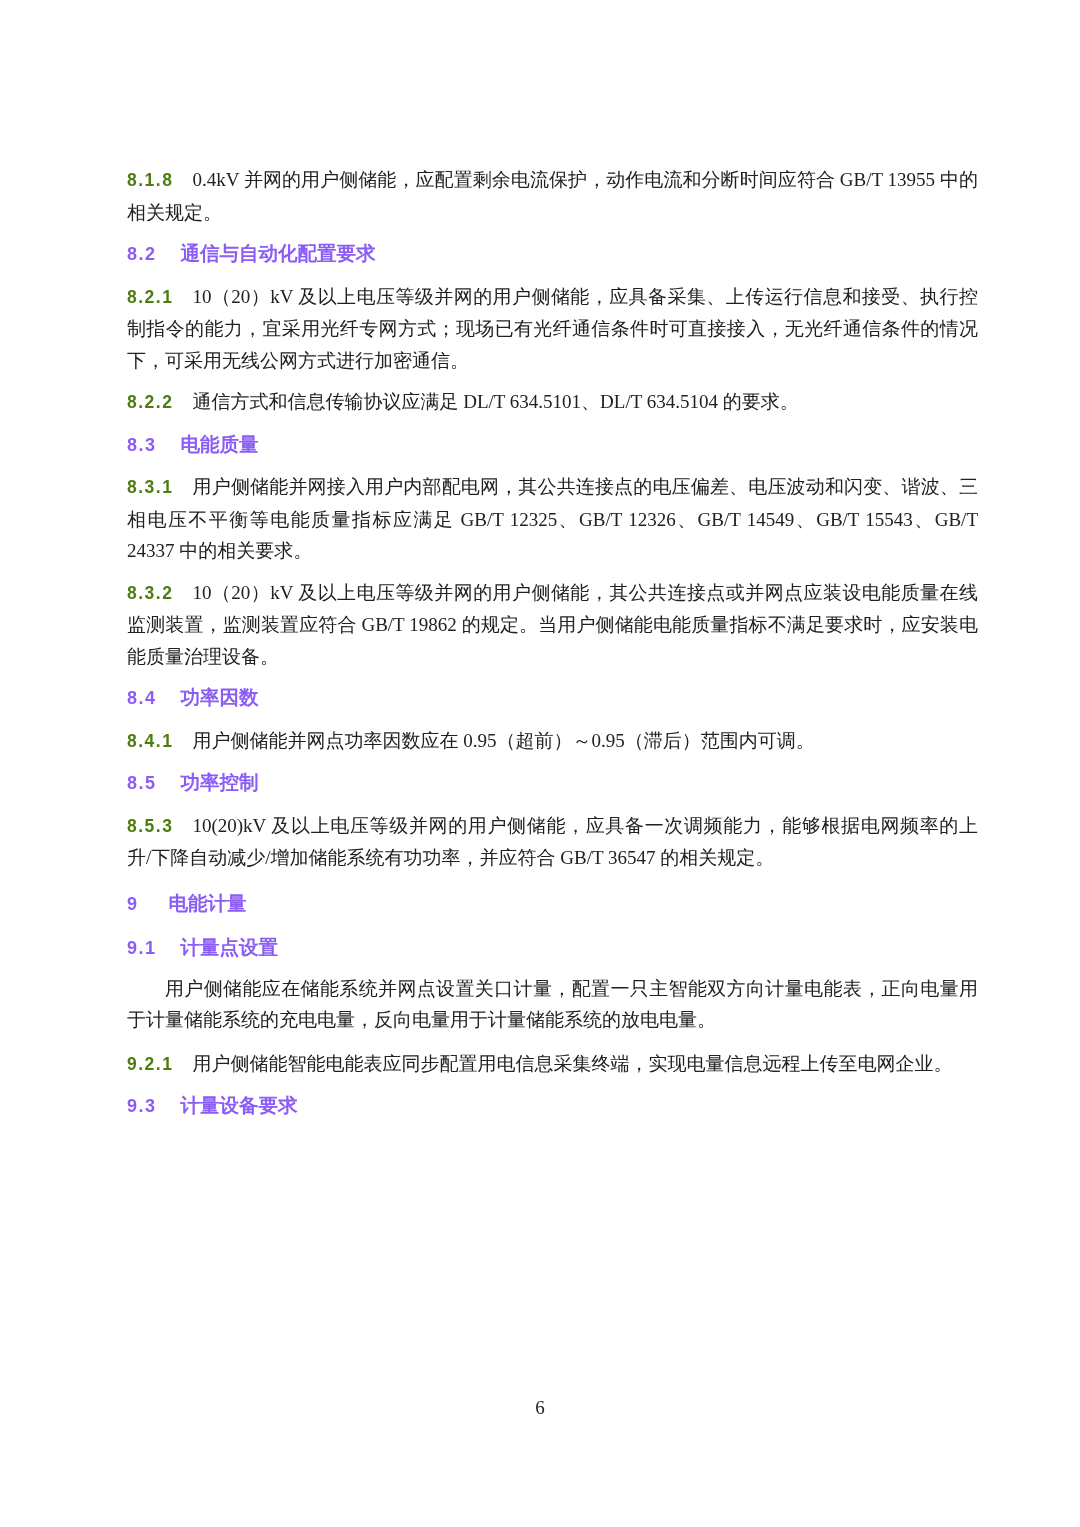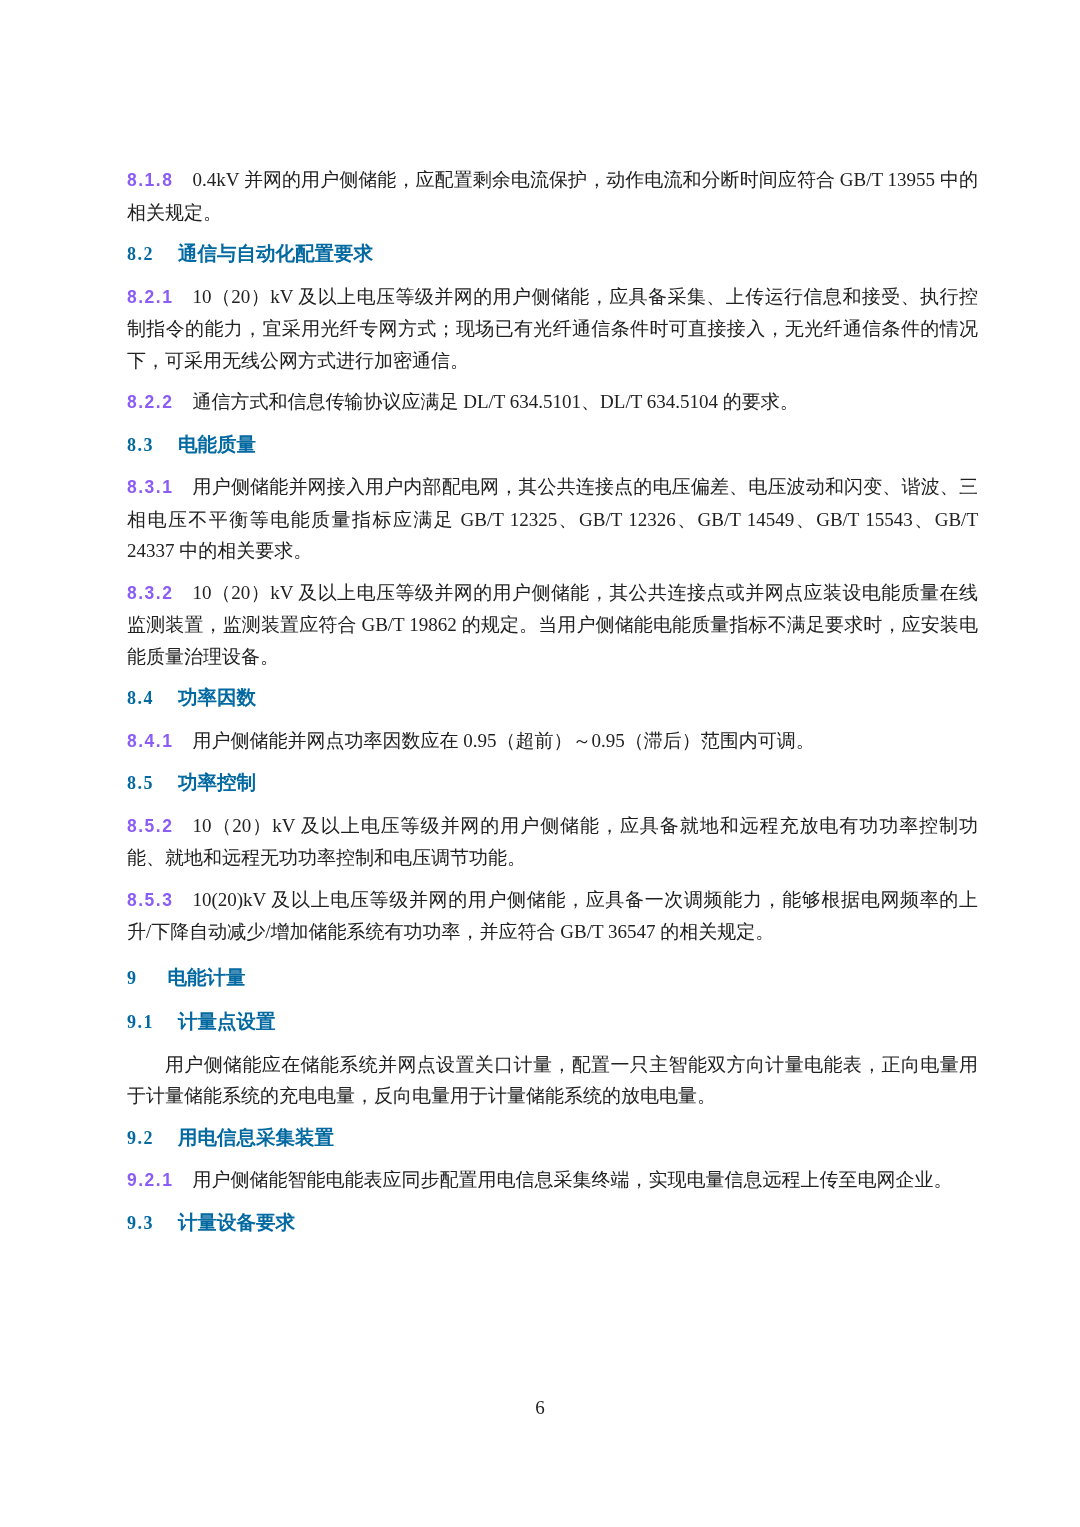--- a/index.html
+++ b/index.html
@@ -29,48 +29,49 @@
     font-size: 19px;
     line-height: 31.5px;
     text-align: justify;
   }
   .clause .num {
     font-family: "Liberation Sans", "DejaVu Sans", sans-serif;
     font-weight: 700;
     font-size: 17.5px;
     letter-spacing: 1.5px;
     margin-right: 19px;
-    color: #8b5cf6;
+    color: #4d7c0f;
     white-space: nowrap;
   }
   h2.blk, h3.blk {
-    font-family: Liberation Serif, serif;
+    font-family: Liberation Sans, sans-serif;
     font-size: 19.5px;
     line-height: 31.5px;
     font-weight: 700;
-    color: #0369a1;
+    color: #8b5cf6;
     text-align: left;
   }
   h3.h2 .num {
     font-weight: 700;
     font-size: 18px;
     letter-spacing: 1.5px;
     margin-right: 24px;
   }
   h2.h1 {
     margin: 14px 0 12px 0;
   }
   h2.h1 .num {
     font-weight: 700;
     font-size: 18px;
     letter-spacing: 1.5px;
     margin-right: 30px;
   }
   p.para {
     text-indent: 2em;
+    font-family: Liberation Mono, monospace;
   }
   .footer {
     position: absolute;
     left: 0;
     right: 0;
     top: 1396px;
     text-align: center;
     font-size: 19px;
     line-height: 24px;
     color: #222222;
@@ -96,31 +97,29 @@
   <p class="blk clause"><span class="num">8.3.2</span><span class="txt">10（20）kV 及以上电压等级并网的用户侧储能，其公共连接点或并网点应装设电能质量在线监测装置，监测装置应符合 GB/T 19862 的规定。当用户侧储能电能质量指标不满足要求时，应安装电能质量治理设备。</span></p>
 
   <h3 class="blk h2"><span class="num">8.4</span><span class="txt">功率因数</span></h3>
 
   <p class="blk clause"><span class="num">8.4.1</span><span class="txt">用户侧储能并网点功率因数应在 0.95（超前）～0.95（滞后）范围内可调。</span></p>
 
 
   <h3 class="blk h2"><span class="num">8.5</span><span class="txt">功率控制</span></h3>
 
 
-  <p class="blk clause"><span class="num">8.5.2</span><span class="txt">10（20）kV 及以上电压等级并网的用户侧储能，应具备就地和远程充放电有功功率控制功能、就地和远程无功功率控制和电压调节功能。</span></p>
 
   <p class="blk clause"><span class="num">8.5.3</span><span class="txt">10(20)kV 及以上电压等级并网的用户侧储能，应具备一次调频能力，能够根据电网频率的上升/下降自动减少/增加储能系统有功功率，并应符合 GB/T 36547 的相关规定。</span></p>
 
   <h2 class="blk h1"><span class="num">9</span><span class="txt">电能计量</span></h2>
 
   <h3 class="blk h2"><span class="num">9.1</span><span class="txt">计量点设置</span></h3>
 
   <p class="blk para"><span class="txt">用户侧储能应在储能系统并网点设置关口计量，配置一只主智能双方向计量电能表，正向电量用于计量储能系统的充电电量，反向电量用于计量储能系统的放电电量。</span></p>
 
-  <h3 class="blk h2"><span class="num">9.2</span><span class="txt">用电信息采集装置</span></h3>
 
   <p class="blk clause"><span class="num">9.2.1</span><span class="txt">用户侧储能智能电能表应同步配置用电信息采集终端，实现电量信息远程上传至电网企业。</span></p>
 
 
   <h3 class="blk h2"><span class="num">9.3</span><span class="txt">计量设备要求</span></h3>
 </main>
   <footer class="footer">
     <span>6</span>
   </footer>
 </div>

